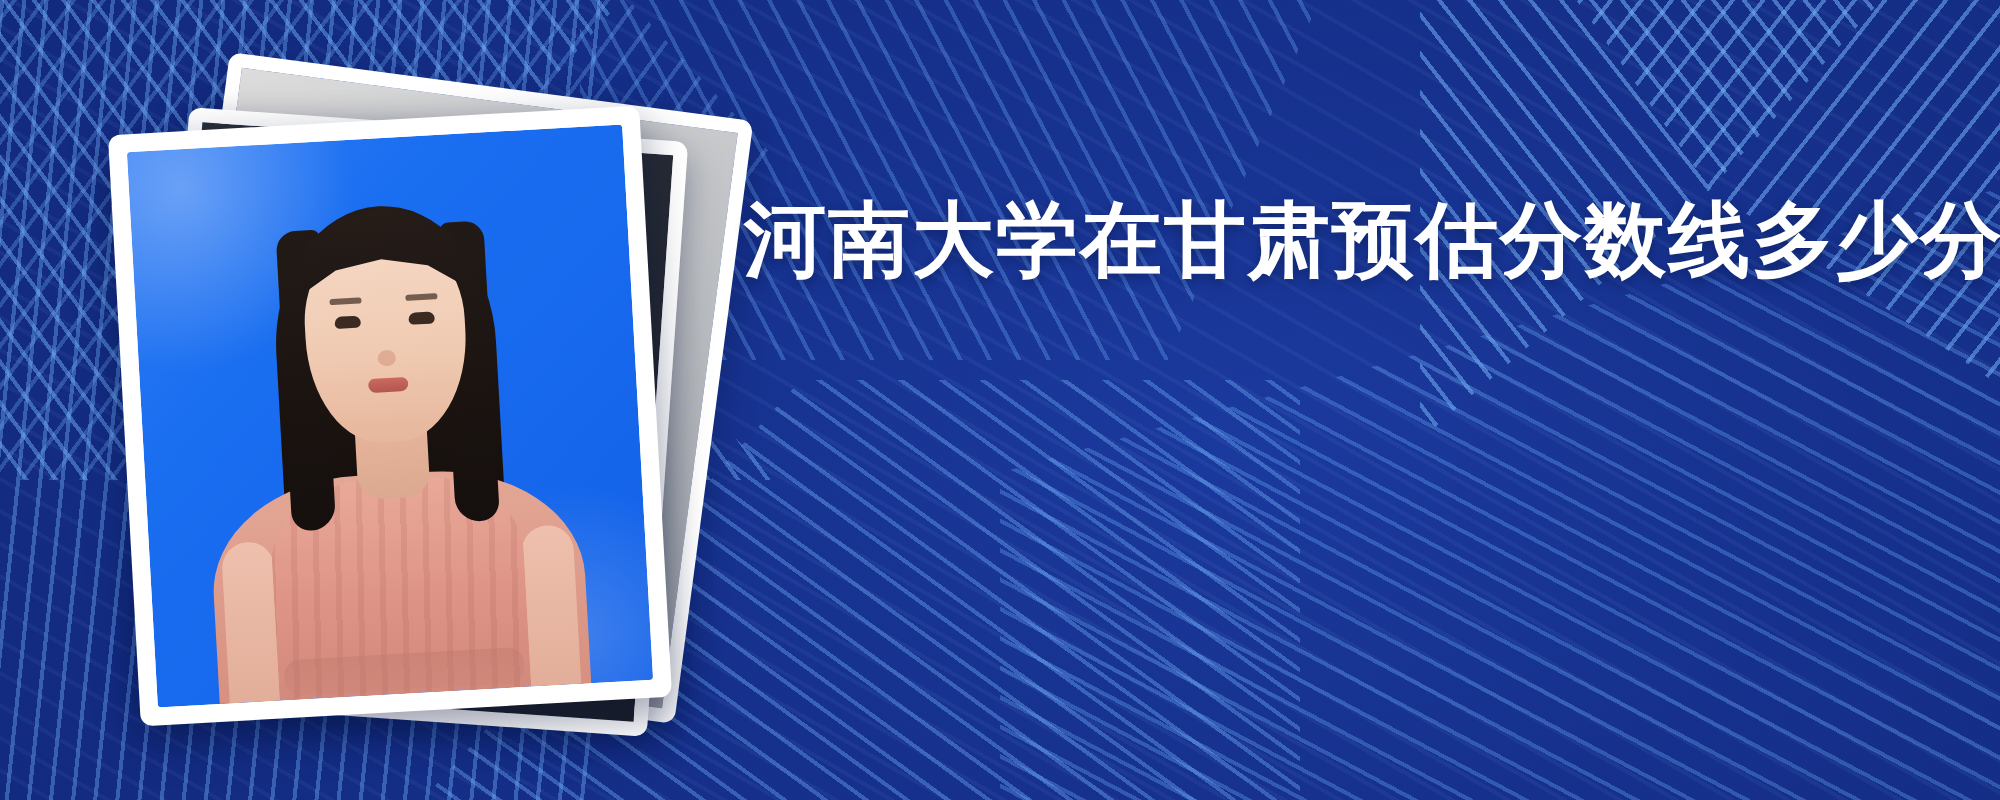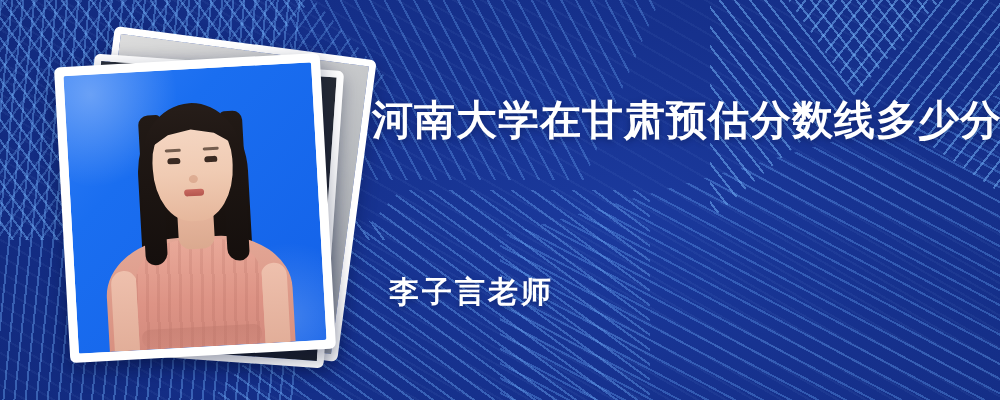--- a/index.html
+++ b/index.html
@@ -416,16 +416,15 @@
           <div class="eye eye-r"></div>
           <div class="nose"></div>
           <div class="mouth"></div>
         </div>
       </div>
     </div>
   </div>
 
   <div class="text-col">
     <div class="headline">河南大学在甘肃预估分数线多少分</div>
-    <div class="author-name">李子言老师</div>
   </div>
 
 </div>
 
 </body></html>

